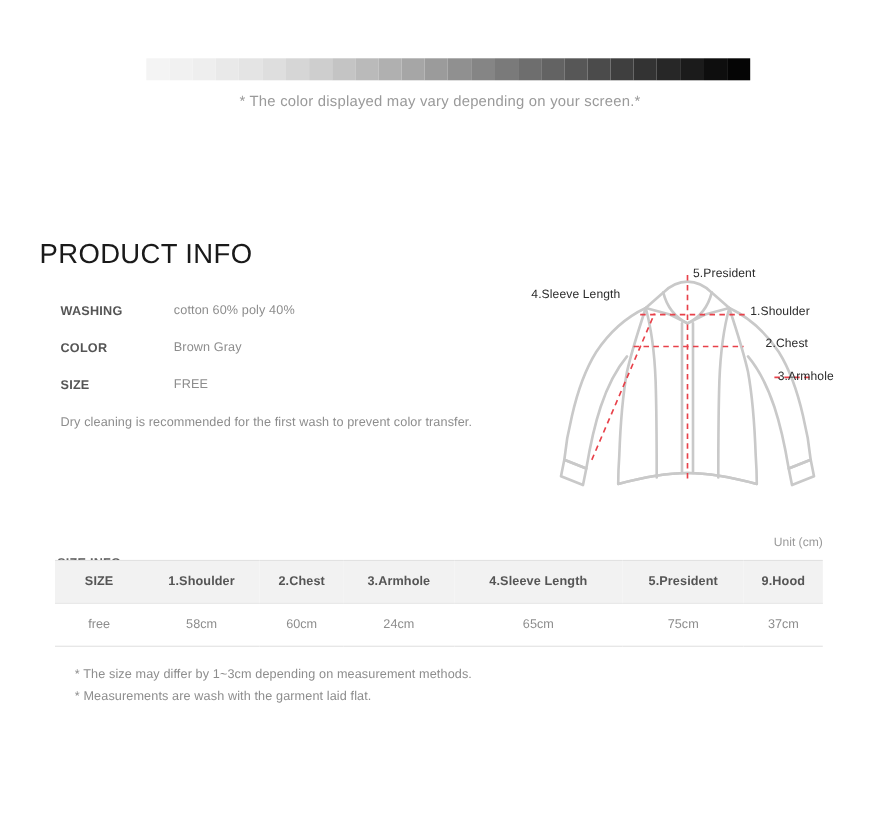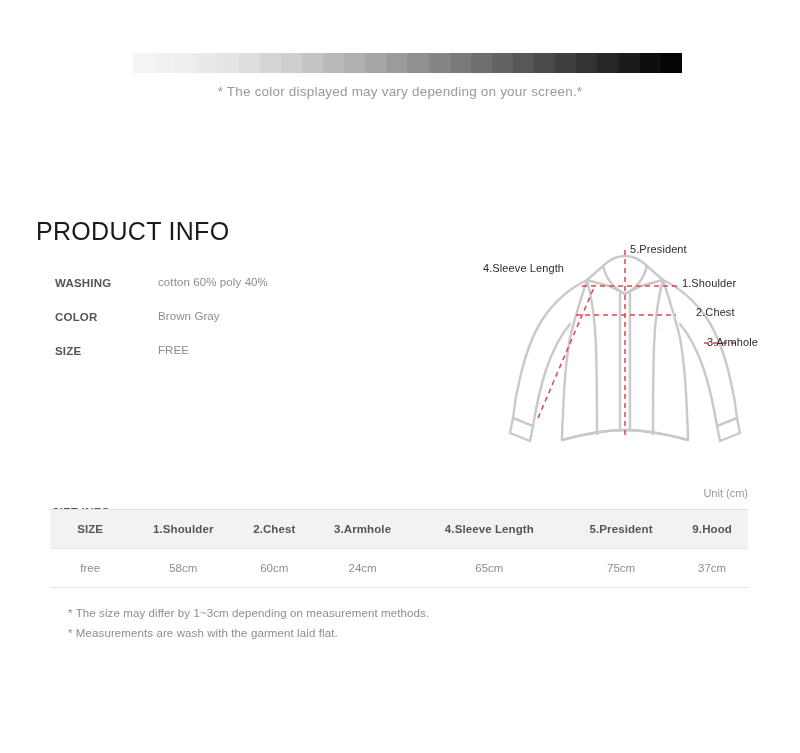--- a/index.html
+++ b/index.html
@@ -223,20 +223,21 @@
   </div>
   <div class="spec-row">
     <div class="spec-label">COLOR</div>
     <div class="spec-value">Brown Gray</div>
   </div>
   <div class="spec-row">
     <div class="spec-label">SIZE</div>
     <div class="spec-value">FREE</div>
   </div>
   <div class="spec-row tall">
+    <div class="spec-value">Dry cleaning is recommended for the first wash to prevent color transfer.</div>
   </div>
 </div>
 
 <div id="garment-diagram">
   <svg width="310" height="220" viewBox="0 0 310 220" aria-hidden="true">
     <g fill="none" stroke="#c9c9c9" stroke-width="2.4" stroke-linejoin="round" stroke-linecap="round">
 
       <path d="M117,44 C100,52 84,66 72,84 C62,100 55,120 50,142 C46,158 44,172 43,182
                L63,190 C66,172 70,152 76,134 C82,116 90,100 100,88"></path>
 

